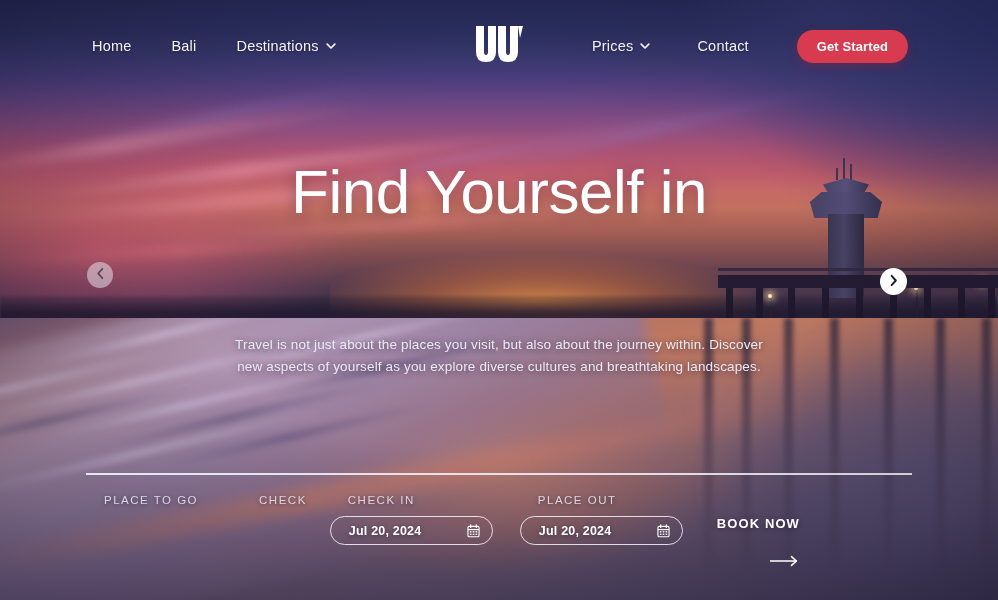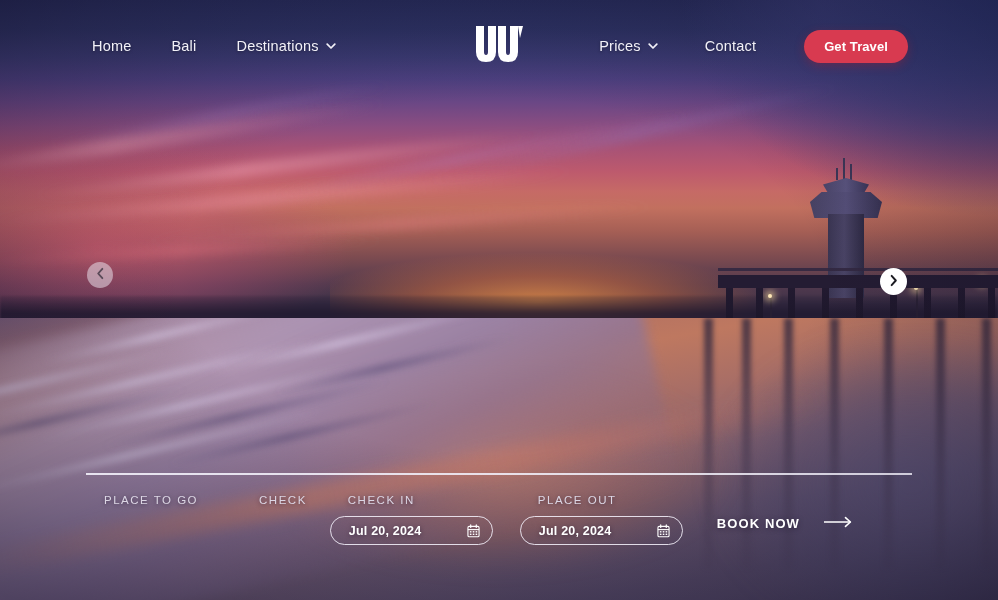--- a/index.html
+++ b/index.html
@@ -292,20 +292,21 @@
   .w-place { width:196px; }
   .w-guests { width:105px; }
   .w-date { width:163px; }
   .caret { width:0;height:0;border-left:6px solid transparent;border-right:6px solid transparent;border-top:7px solid #fff; margin-left:8px; }
   .cal { width:13px; height:14px; margin-left:8px; }
   .book-now {
     display:flex; align-items:flex-end; gap:24px;
     color:#ffffff; font-size:13px; font-weight:bold;
     letter-spacing:1.1px; cursor:pointer; white-space:nowrap;
     text-shadow:0 1px 5px rgba(30,18,44,.55);
+    flex-direction:column;
   }
   .gap-a { width:43px; } .gap-b { width:23px; } .gap-c { width:27px; } .gap-d { width:34px; }
 </style>
 </head>
 <body>
 
 <div class="hero">
 
   <div class="bg">
     <div class="bg-sky"></div>
@@ -408,21 +409,21 @@
         <span>Prices</span>
         <span class="chev">
           <svg viewBox="0 0 10 10" width="10" height="10">
               <path d="M1.2 3.2 L5 7 L8.8 3.2" stroke="#f2f1f8" stroke-width="1.7" fill="none" stroke-linecap="round" stroke-linejoin="round"></path>
             </svg>
         </span>
       </a>
       <a class="nav-link">
         <span>Contact</span>
       </a>
-      <button class="btn-start">Get Travel</button>
+      <button class="btn-start">Get Started</button>
     </nav>
   </div>
 
   <div class="logo">
     <svg viewBox="0 0 52 44" width="52" height="44">
       <path d="M3 4 L3 30 Q3 40 13 40 Q23 40 23 30 L23 4 L15 4 L15 30 Q15 33 13 33 Q11 33 11 30 L11 4 Z" fill="#ffffff"></path>
       <path d="M25 4 L25 30 Q25 40 35 40 Q45 40 45 30 L45 4 L37 4 L37 30 Q37 33 35 33 Q33 33 33 30 L33 4 Z" fill="#ffffff"></path>
       <path d="M45 4 L50 4 L47 16 Z" fill="#ffffff"></path>
     </svg>
   </div>
@@ -436,22 +437,24 @@
   </div>
   <div class="arrow arrow-next">
     <span>
       <svg viewBox="0 0 14 14" width="13" height="13">
           <path d="M5 2 L9.5 7 L5 12" stroke="#1b1b22" stroke-width="2.1" fill="none" stroke-linecap="round" stroke-linejoin="round"></path>
         </svg>
     </span>
   </div>
 
   <div class="hero-text">
-  </div>
-
+    <div class="h-line1">Find Yourself in</div>
+  </div>
+
+  <p class="hero-sub">Travel is not just about the places you visit, but also about the journey within. Discover new aspects of yourself as you explore diverse cultures and breathtaking landscapes.</p>
 
   <div class="divider"></div>
 
   <div class="booking">
 
     <div class="bk-field">
       <div class="bk-label">PLACE TO GO</div>
     </div>
 
     <div class="gap-a"></div>

